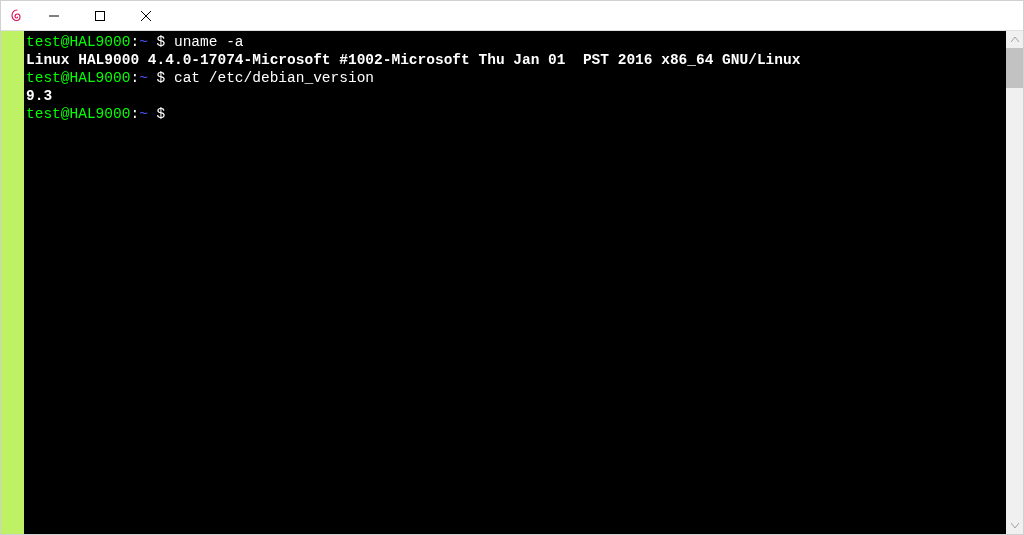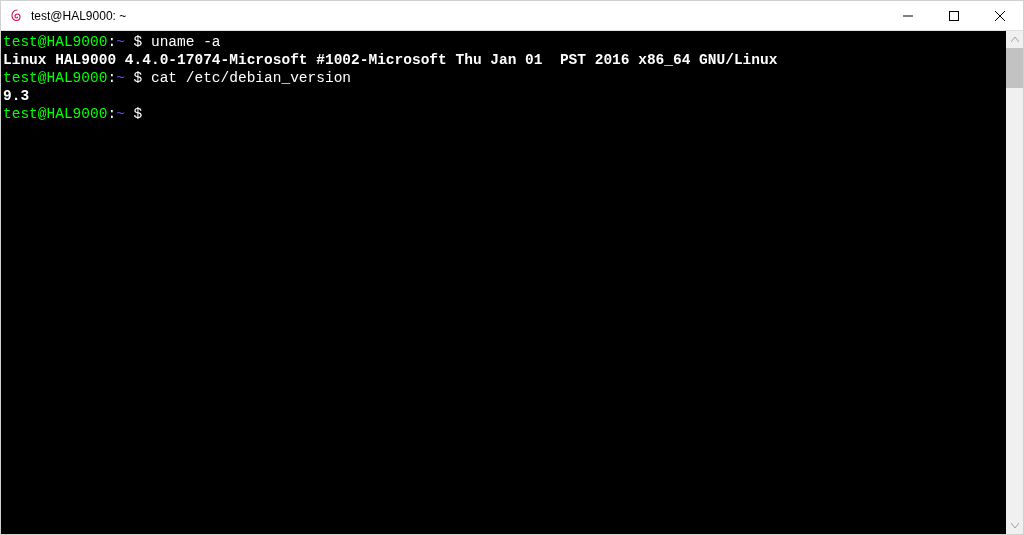--- a/index.html
+++ b/index.html
@@ -43,20 +43,21 @@
       align-items: center;
       justify-content: center;
       font-family: "Segoe UI", sans-serif;
     }
     .win-btn svg { pointer-events: none; }
     .terminal-area {
       position: relative;
       height: calc(100% - 30px);
       background: #bef264;
       display: flex;
+      padding-left: 23px;
     }
     .terminal {
       flex: 1;
       background: #000;
       color: #ccc;
       font-family: Consolas, "Courier New", monospace;
       font-size: 14.5px;
       line-height: 18px;
       padding: 2px 0 0 2px;
       white-space: pre;
@@ -98,21 +99,20 @@
   </style>
 </head>
 <body>
 
 <div class="titlebar">
   <div class="titlebar-icon">
     <svg width="16" height="16" viewBox="0 0 32 32">
       <path d="M16 4 C10 4 6 9 6 15 C6 21 10 25 15 25 C19 25 22 22 22 18 C22 15 20 12 17 12 C14 12 12 14 12 17 C12 19 14 20 15 20 C16 20 17 19 17 18" fill="none" stroke="#d70a53" stroke-width="2.2" stroke-linecap="round"></path>
     </svg>
   </div>
-  <div class="titlebar-title">test@HAL9000: ~</div>
   <div class="window-controls">
     <div class="win-btn">
       <svg width="10" height="10">
           <line x1="0" y1="5" x2="10" y2="5" stroke="#000" stroke-width="1"></line>
         </svg>
     </div>
     <div class="win-btn">
       <svg width="10" height="10">
           <rect x="0.5" y="0.5" width="9" height="9" fill="none" stroke="#000" stroke-width="1"></rect>
         </svg>

